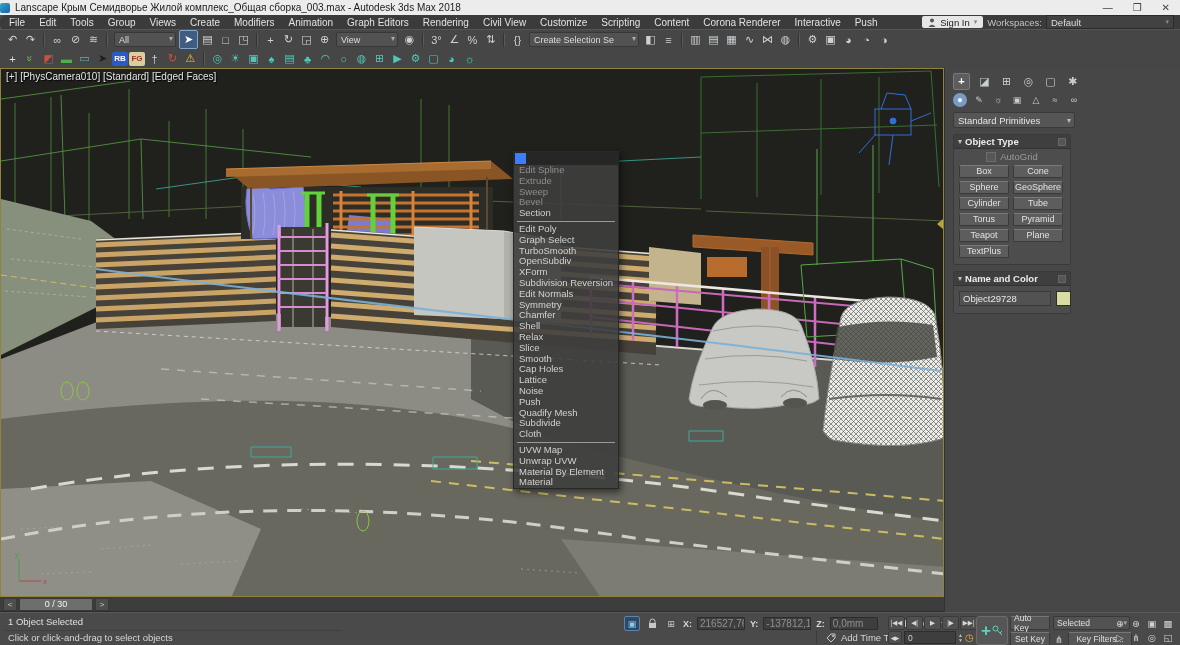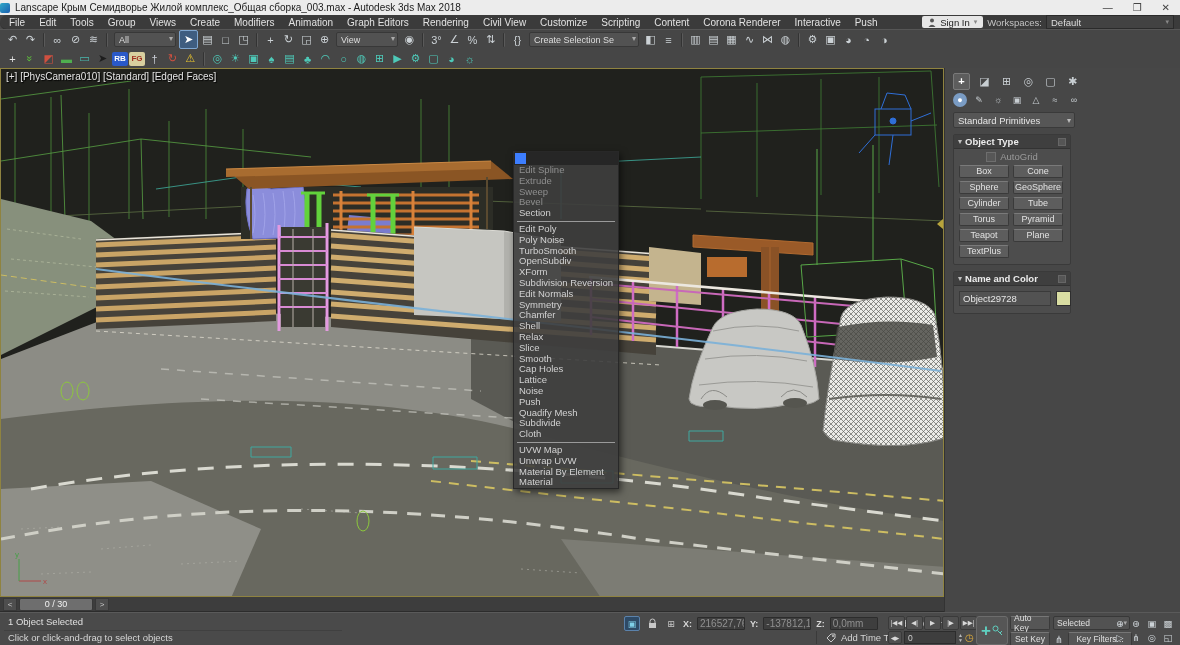--- a/index.html
+++ b/index.html
@@ -405,21 +405,21 @@
       </div>
       <div>
 
       <div class="mitem dim">Edit Spline</div>
           <div class="mitem dim">Extrude</div>
           <div class="mitem dim">Sweep</div>
           <div class="mitem dim">Bevel</div>
           <div class="mitem">Section</div>
           <div class="mitem msep"></div>
           <div class="mitem">Edit Poly</div>
-          <div class="mitem">Poly Noise</div>
+          <div class="mitem">Graph Select</div>
           <div class="mitem">TurboSmooth</div>
           <div class="mitem">OpenSubdiv</div>
           <div class="mitem">XForm</div>
           <div class="mitem">Subdivision Reversion</div>
           <div class="mitem">Edit Normals</div>
           <div class="mitem">Symmetry</div>
           <div class="mitem">Chamfer</div>
           <div class="mitem">Shell</div>
           <div class="mitem">Relax</div>
           <div class="mitem">Slice</div>

